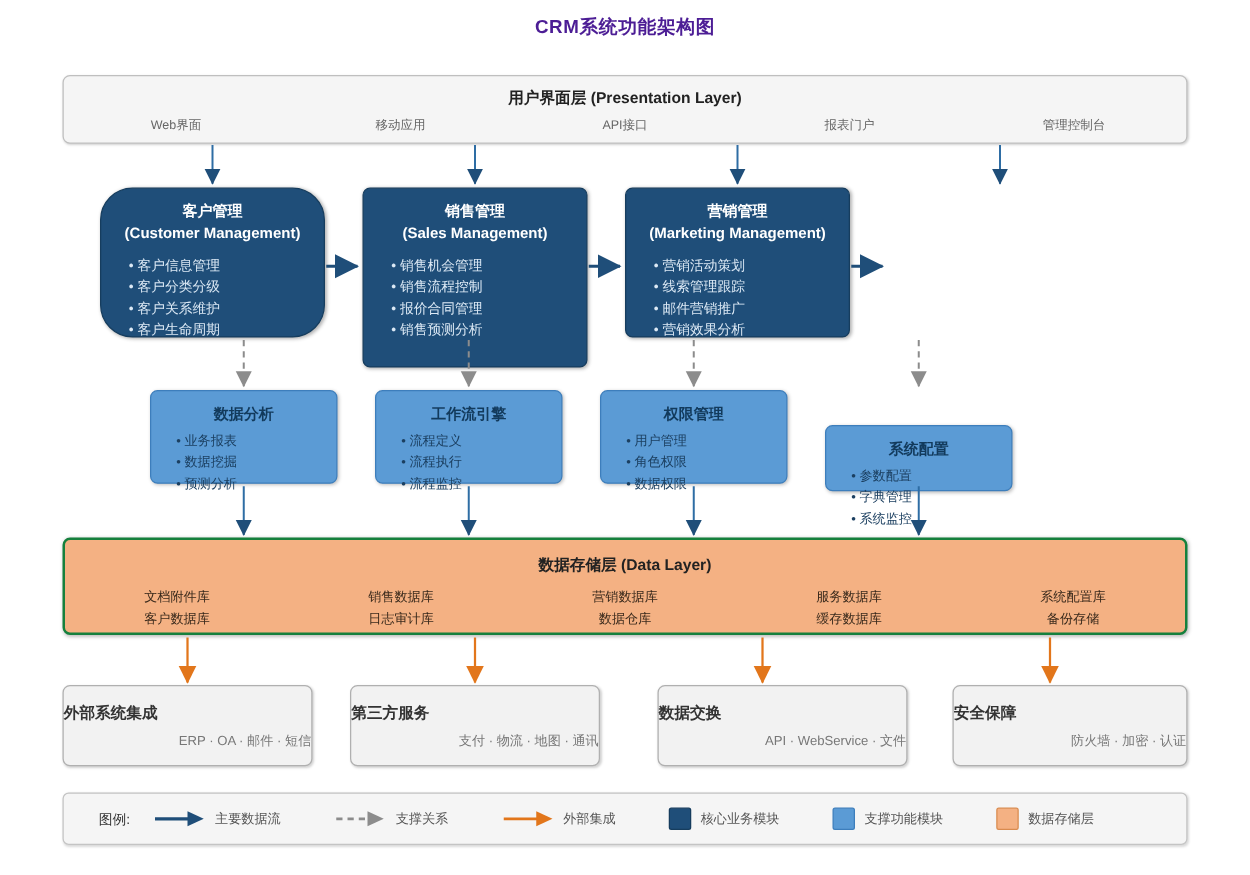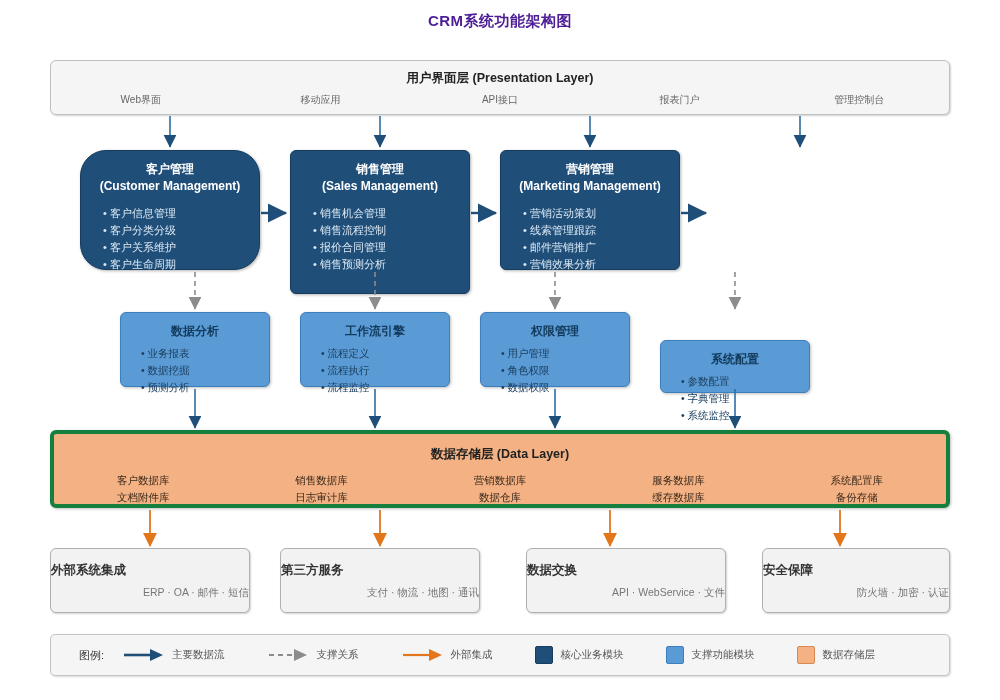--- a/index.html
+++ b/index.html
@@ -63,21 +63,21 @@
   .support ul{
     position:absolute;left:20px;top:32px;margin:0;padding:0;list-style:none;
   }
   .support ul li{
     color:#1b3f60;font-size:10.5px;line-height:17px;white-space:nowrap;
   }
   .support ul li:before{content:"• ";}
 
   
   .data-layer{
-    background:#f4b183;border:4px solid #15803d;
+    background:#f4b183;border:2px solid #15803d;
     box-shadow:1px 1px 3px rgba(0,0,0,.25);
   }
   .data-layer .d-title{
     position:absolute;left:0;right:0;top:12px;text-align:center;
     font-size:12.5px;font-weight:bold;color:#222;
   }
   .data-cols{
     position:absolute;left:0;right:0;top:38px;display:flex;
   }
   .data-cols .col{flex:1;text-align:center;}
@@ -206,22 +206,22 @@
       <li>参数配置</li>
       <li>字典管理</li>
       <li>系统监控</li>
     </ul>
   </div>
 
   <div class="box data-layer" style="left:50px;top:430px;width:900px;height:78px;">
     <div class="d-title">数据存储层 (Data Layer)</div>
     <div class="data-cols">
       <div class="col">
+        <div>文档附件库</div>
         <div>客户数据库</div>
-        <div>文档附件库</div>
       </div>
       <div class="col">
         <div>销售数据库</div>
         <div>日志审计库</div>
       </div>
       <div class="col">
         <div>营销数据库</div>
         <div>数据仓库</div>
       </div>
       <div class="col">

